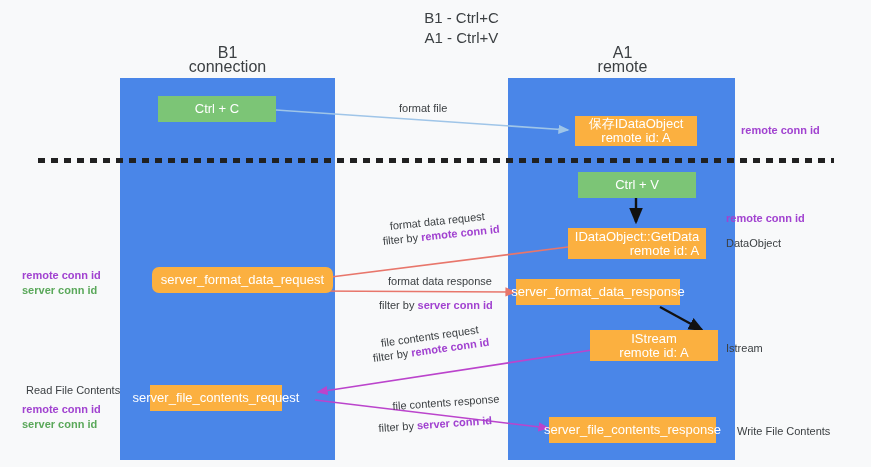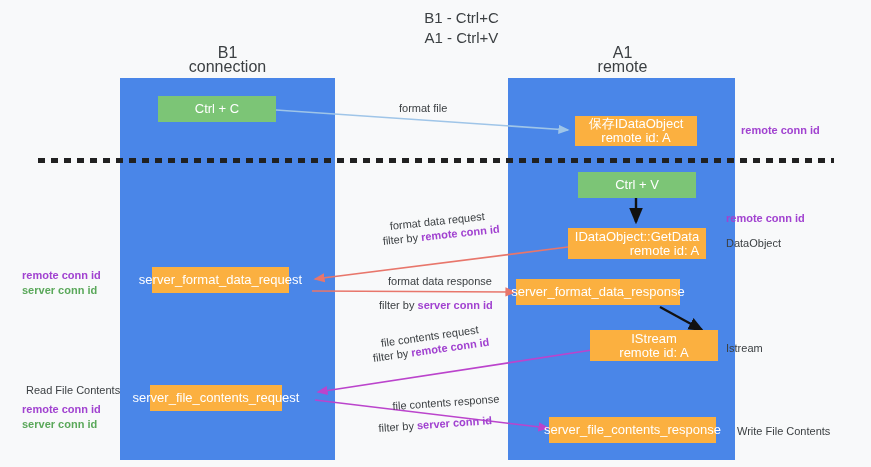--- a/index.html
+++ b/index.html
@@ -143,21 +143,21 @@
 
   <div class="node green" style="left:578px; top:172px; width:118px; height:26px;">
     <span class="nlines">Ctrl + V</span>
   </div>
 
   <div class="node orange" style="left:568px; top:228px; width:138px; height:31px;text-align:right;">
     <span class="nlines">IDataObject::GetData
 remote id: A</span>
   </div>
 
-  <div class="node orange" style="left:152px; top:267px; width:137px; height:26px;">
+  <div class="node orange" style="left:152px; top:267px; width:181px; height:26px;border-radius:7px;">
     <span class="nlines">server_format_data_request</span>
   </div>
 
   <div class="node orange" style="left:516px; top:279px; width:164px; height:26px;">
     <span class="nlines">server_format_data_response</span>
   </div>
 
   <div class="node orange" style="left:590px; top:330px; width:128px; height:31px;">
     <span class="nlines">IStream
 remote id: A</span>

